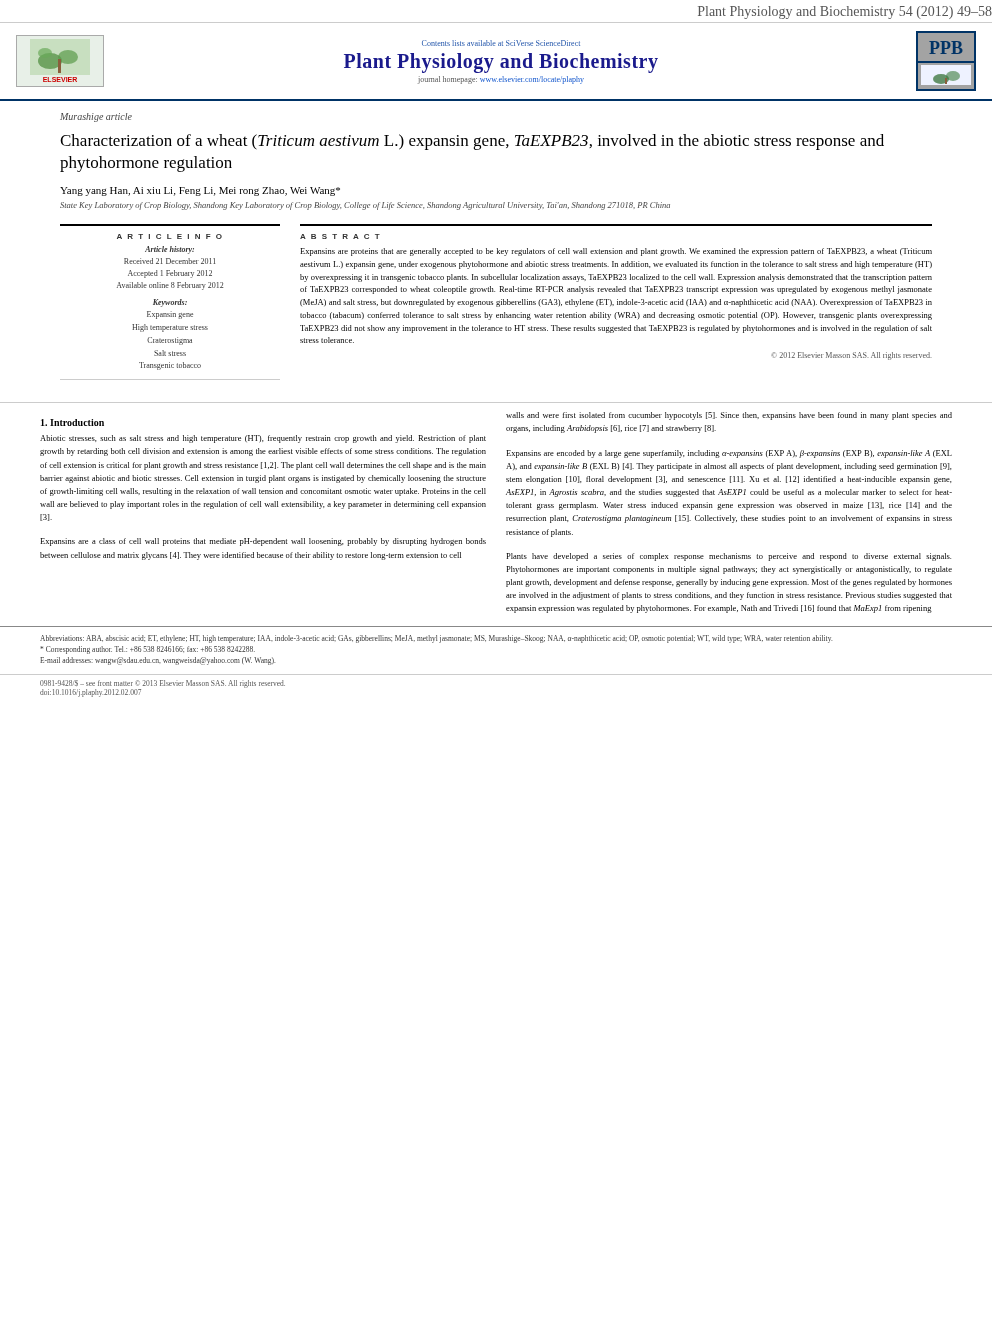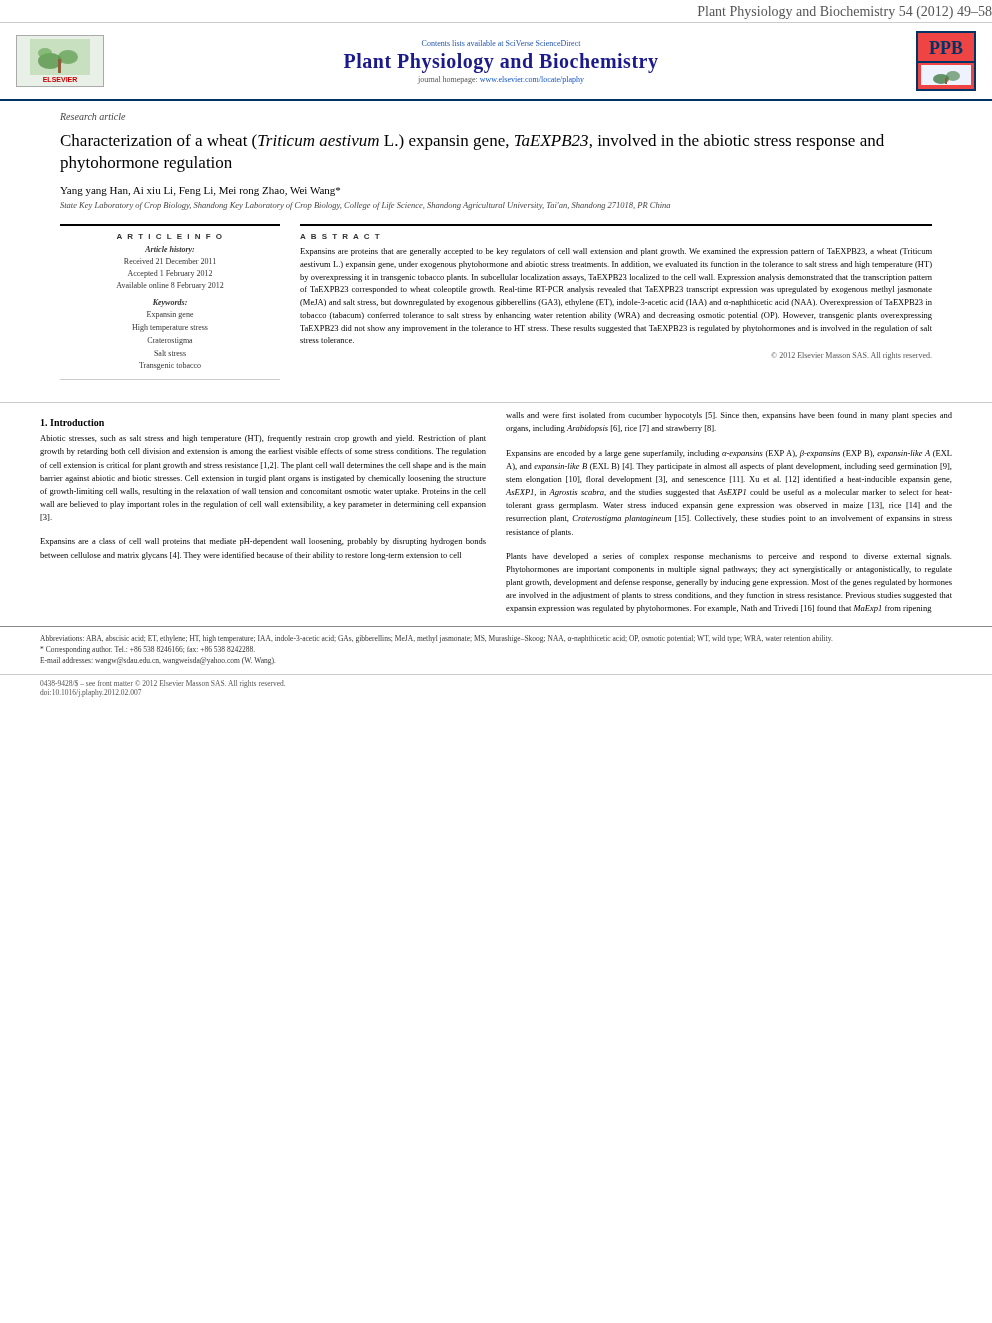--- a/index.html
+++ b/index.html
@@ -67,21 +67,21 @@
       width: 60px;
       height: 60px;
       border: 2px solid #003366;
       display: flex;
       align-items: center;
       justify-content: center;
       flex-direction: column;
       font-size: 18px;
       font-weight: bold;
       color: #003366;
-      background: #ef4444;
+      background: #a3a3a3;
     }
 
     
     .article-type {
       font-size: 10px;
       color: #444;
       font-style: italic;
       padding: 10px 60px 4px 60px;
     }
 
@@ -306,21 +306,21 @@
       <svg width="50" height="20" viewBox="0 0 50 20">
         <rect x="0" y="0" width="50" height="20" fill="#eef2ff"></rect>
         <ellipse cx="20" cy="14" rx="8" ry="5" fill="#2a6a2a" opacity="0.7"></ellipse>
         <ellipse cx="32" cy="11" rx="7" ry="5" fill="#3a7a3a" opacity="0.6"></ellipse>
         <rect x="24" y="13" width="2" height="6" fill="#8B5E3C"></rect>
       </svg>
     </div>
   </div>
 </div>
 
-<div class="article-type">Research article</div>
+<div class="article-type">Murashige article</div>
 
 <div class="article-title">
   <span>Characterization of a wheat (</span><em>Triticum aestivum</em><span> L.) expansin gene, </span><em>TaEXPB23</em><span>, involved in the abiotic stress response and phytohormone regulation</span>
 </div>
 
 <div class="authors">Yang yang Han, Ai xiu Li, Feng Li, Mei rong Zhao, Wei Wang*</div>
 
 <div class="affiliation">State Key Laboratory of Crop Biology, Shandong Key Laboratory of Crop Biology, College of Life Science, Shandong Agricultural University, Tai'an, Shandong 271018, PR China</div>
 
 <div class="two-col">
@@ -382,15 +382,15 @@
   </div>
 </div>
 
 <div class="footnote-area">
   <div class="footnote-text">Abbreviations: ABA, abscisic acid; ET, ethylene; HT, high temperature; IAA, indole-3-acetic acid; GAs, gibberellins; MeJA, methyl jasmonate; MS, Murashige–Skoog; NAA, α-naphthicetic acid; OP, osmotic potential; WT, wild type; WRA, water retention ability.</div>
   <div class="footnote-text">* Corresponding author. Tel.: +86 538 8246166; fax: +86 538 8242288.</div>
   <div class="footnote-text">E-mail addresses: wangw@sdau.edu.cn, wangweisda@yahoo.com (W. Wang).</div>
 </div>
 
 <div class="page-footer">
-  <div>0438-9428/$ – see front matter © 2012 Elsevier Masson SAS. All rights reserved.</div>
+  <div>0981-9428/$ – see front matter © 2013 Elsevier Masson SAS. All rights reserved.</div>
   <div>doi:10.1016/j.plaphy.2012.02.007</div>
 </div>
 
 </body></html>

